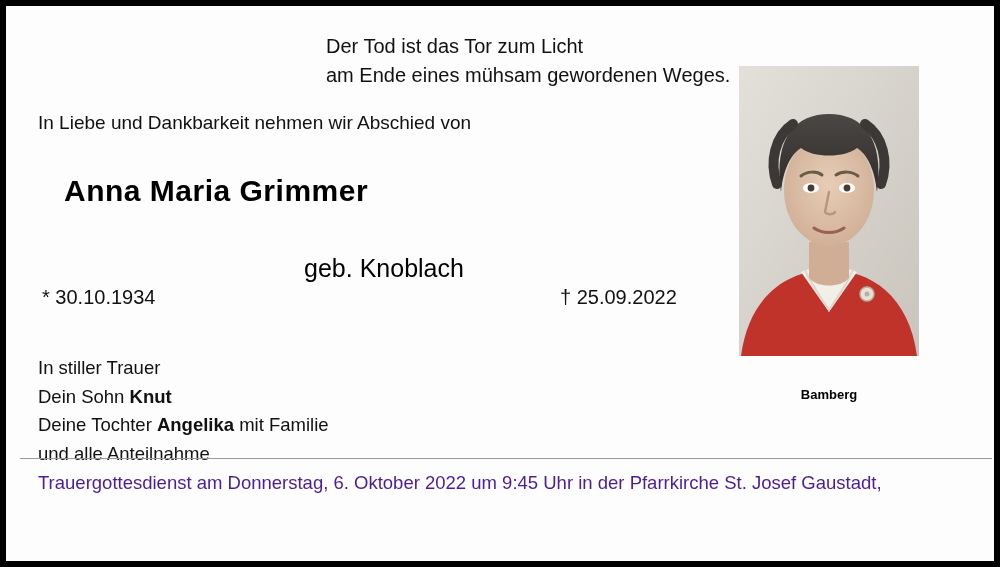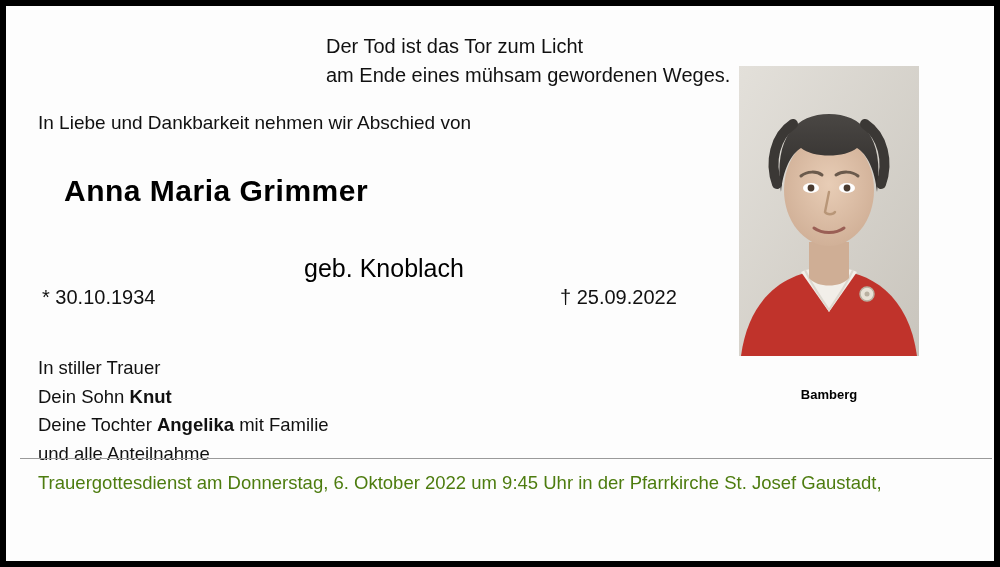--- a/index.html
+++ b/index.html
@@ -136,21 +136,21 @@
   }
 
   
   .service {
     position: absolute;
     left: 32px;
     top: 463px;
     width: 940px;
     font-size: 18.5px;
     line-height: 1.52;
-    color: #4d7c0f;
+    color: #4c1d95;
   }
   .service div { white-space: nowrap; }
 </style>
 </head>
 <body>
 
 <div class="obituary">
   <div class="inner">
 
     <div class="epigraph">

